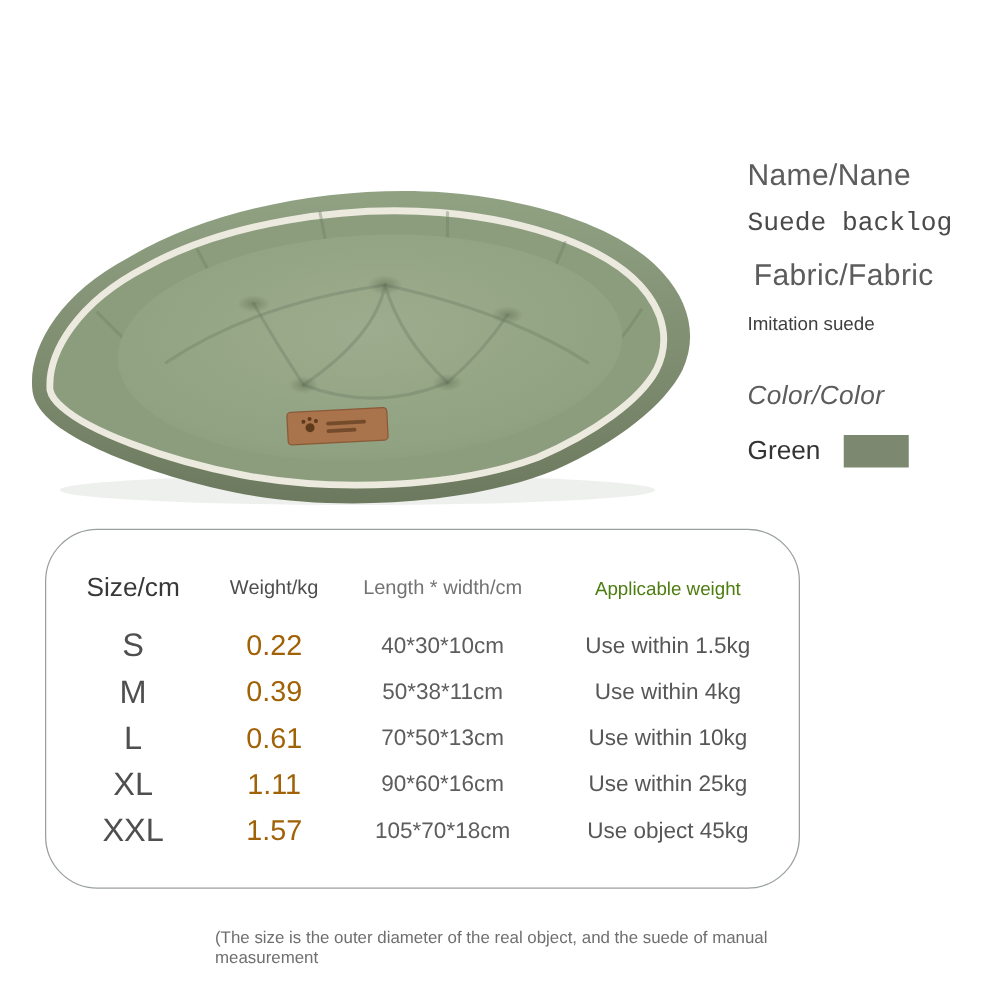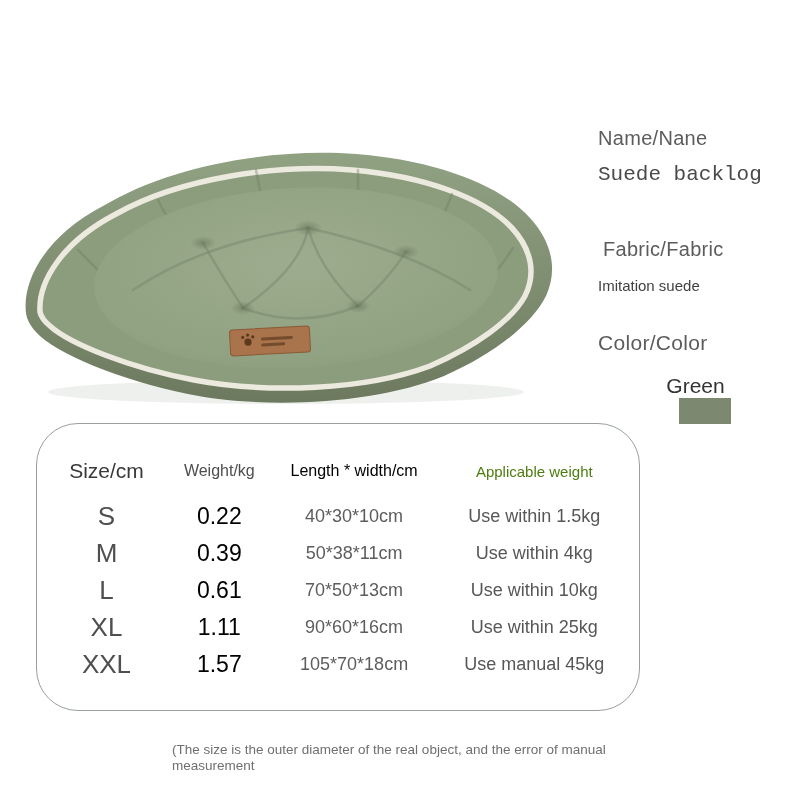--- a/index.html
+++ b/index.html
@@ -6,49 +6,49 @@
   html,body { background:#ffffff; }
   body {
     width:800px; height:800px; position:relative; overflow:hidden;
     font-family:"Liberation Sans", sans-serif; color:#4a4a4a;
   }
 
   
   .bed-illustration { position:absolute; left:8px; top:128px; width:552px; height:278px; }
 
   .product-info { position:absolute; left:598px; top:127px; width:195px; }
-  .spec-label   { font-size:20px; color:#5c5c5c; letter-spacing:0.3px; }
+  .spec-label   { font-size:24px; color:#5c5c5c; letter-spacing:0.3px; }
   .spec-value   { font-size:21px; color:#4a4a4a;font-family:Liberation Mono, monospace; }
   .name-label   { margin-left:0; }
   .name-value   { margin-top:13px; }
-  .fabric-label { margin-top:52px; margin-left:5px; }
+  .fabric-label { margin-top:16px; margin-left:5px; }
   .fabric-value { margin-top:16px; font-size:15px; color:#3f3f3f; }
-  .color-label  { margin-top:37px; font-size:21px; }
-  .color-row    { margin-top:19px; display:flex; align-items:center;flex-direction:column; }
+  .color-label  { margin-top:37px; font-size:21px;font-style:italic; }
+  .color-row    { margin-top:19px; display:flex; align-items:center; }
   .color-value  { font-size:21px; color:#333; }
   .color-swatch { width:52px; height:26px; margin-left:19px; display:inline-block; }
 
   
   .size-panel {
     position:absolute; left:36px; top:423px; width:604px; height:288px;
     border:1.5px solid #9aa0a0; border-radius:42px; background:#fff;
     padding:28px 8px 0 8px;
   }
   .size-grid { display:grid; grid-template-columns:21% 17.5% 28.5% 33%; }
   .size-grid .row { display:contents; }
   .cell { display:flex; align-items:center; justify-content:center; text-align:center; }
   .hcell { height:38px; }
   .hcell.h1 { font-size:21px; color:#383838; }
   .hcell.h2 { font-size:16px; color:#4e4e4e; }
-  .hcell.h3 { font-size:16px; color:#000000; }
+  .hcell.h3 { font-size:16px; color:#737373; }
   .hcell.h4 { font-size:15px; color:#4d7c0f; }
   .spacer { height:8px; grid-column:1 / -1; }
   .dcell { height:37px; }
   .dcell.c1 { font-size:26px; color:#4f4f4f; }
-  .dcell.c2 { font-size:23px; color:#000000;text-align:center; }
+  .dcell.c2 { font-size:23px; color:#a16207;text-align:center; }
   .dcell.c3 { font-size:18px; color:#5d5d5d; }
   .dcell.c4 { font-size:18px; color:#575757;text-align:right; }
 
   
   .footnote {
     position:absolute; left:172px; top:742px; width:490px;
     font-size:13.5px; line-height:16px; color:#6f6f6f;
   }
 </style>
 </head>
@@ -189,20 +189,20 @@
     <div class="row">
       <div class="cell dcell c1">XL</div>
       <div class="cell dcell c2">1.11</div>
       <div class="cell dcell c3">90*60*16cm</div>
       <div class="cell dcell c4">Use within 25kg</div>
     </div>
     <div class="row">
       <div class="cell dcell c1">XXL</div>
       <div class="cell dcell c2">1.57</div>
       <div class="cell dcell c3">105*70*18cm</div>
-      <div class="cell dcell c4">Use manual 45kg</div>
+      <div class="cell dcell c4">Use object 45kg</div>
     </div>
   </div>
 </div>
 
 <div class="footnote">
-  <div>(The size is the outer diameter of the real object, and the error of manual measurement</div>
+  <div>(The size is the outer diameter of the real object, and the suede of manual measurement</div>
 </div>
 
 </body></html>

